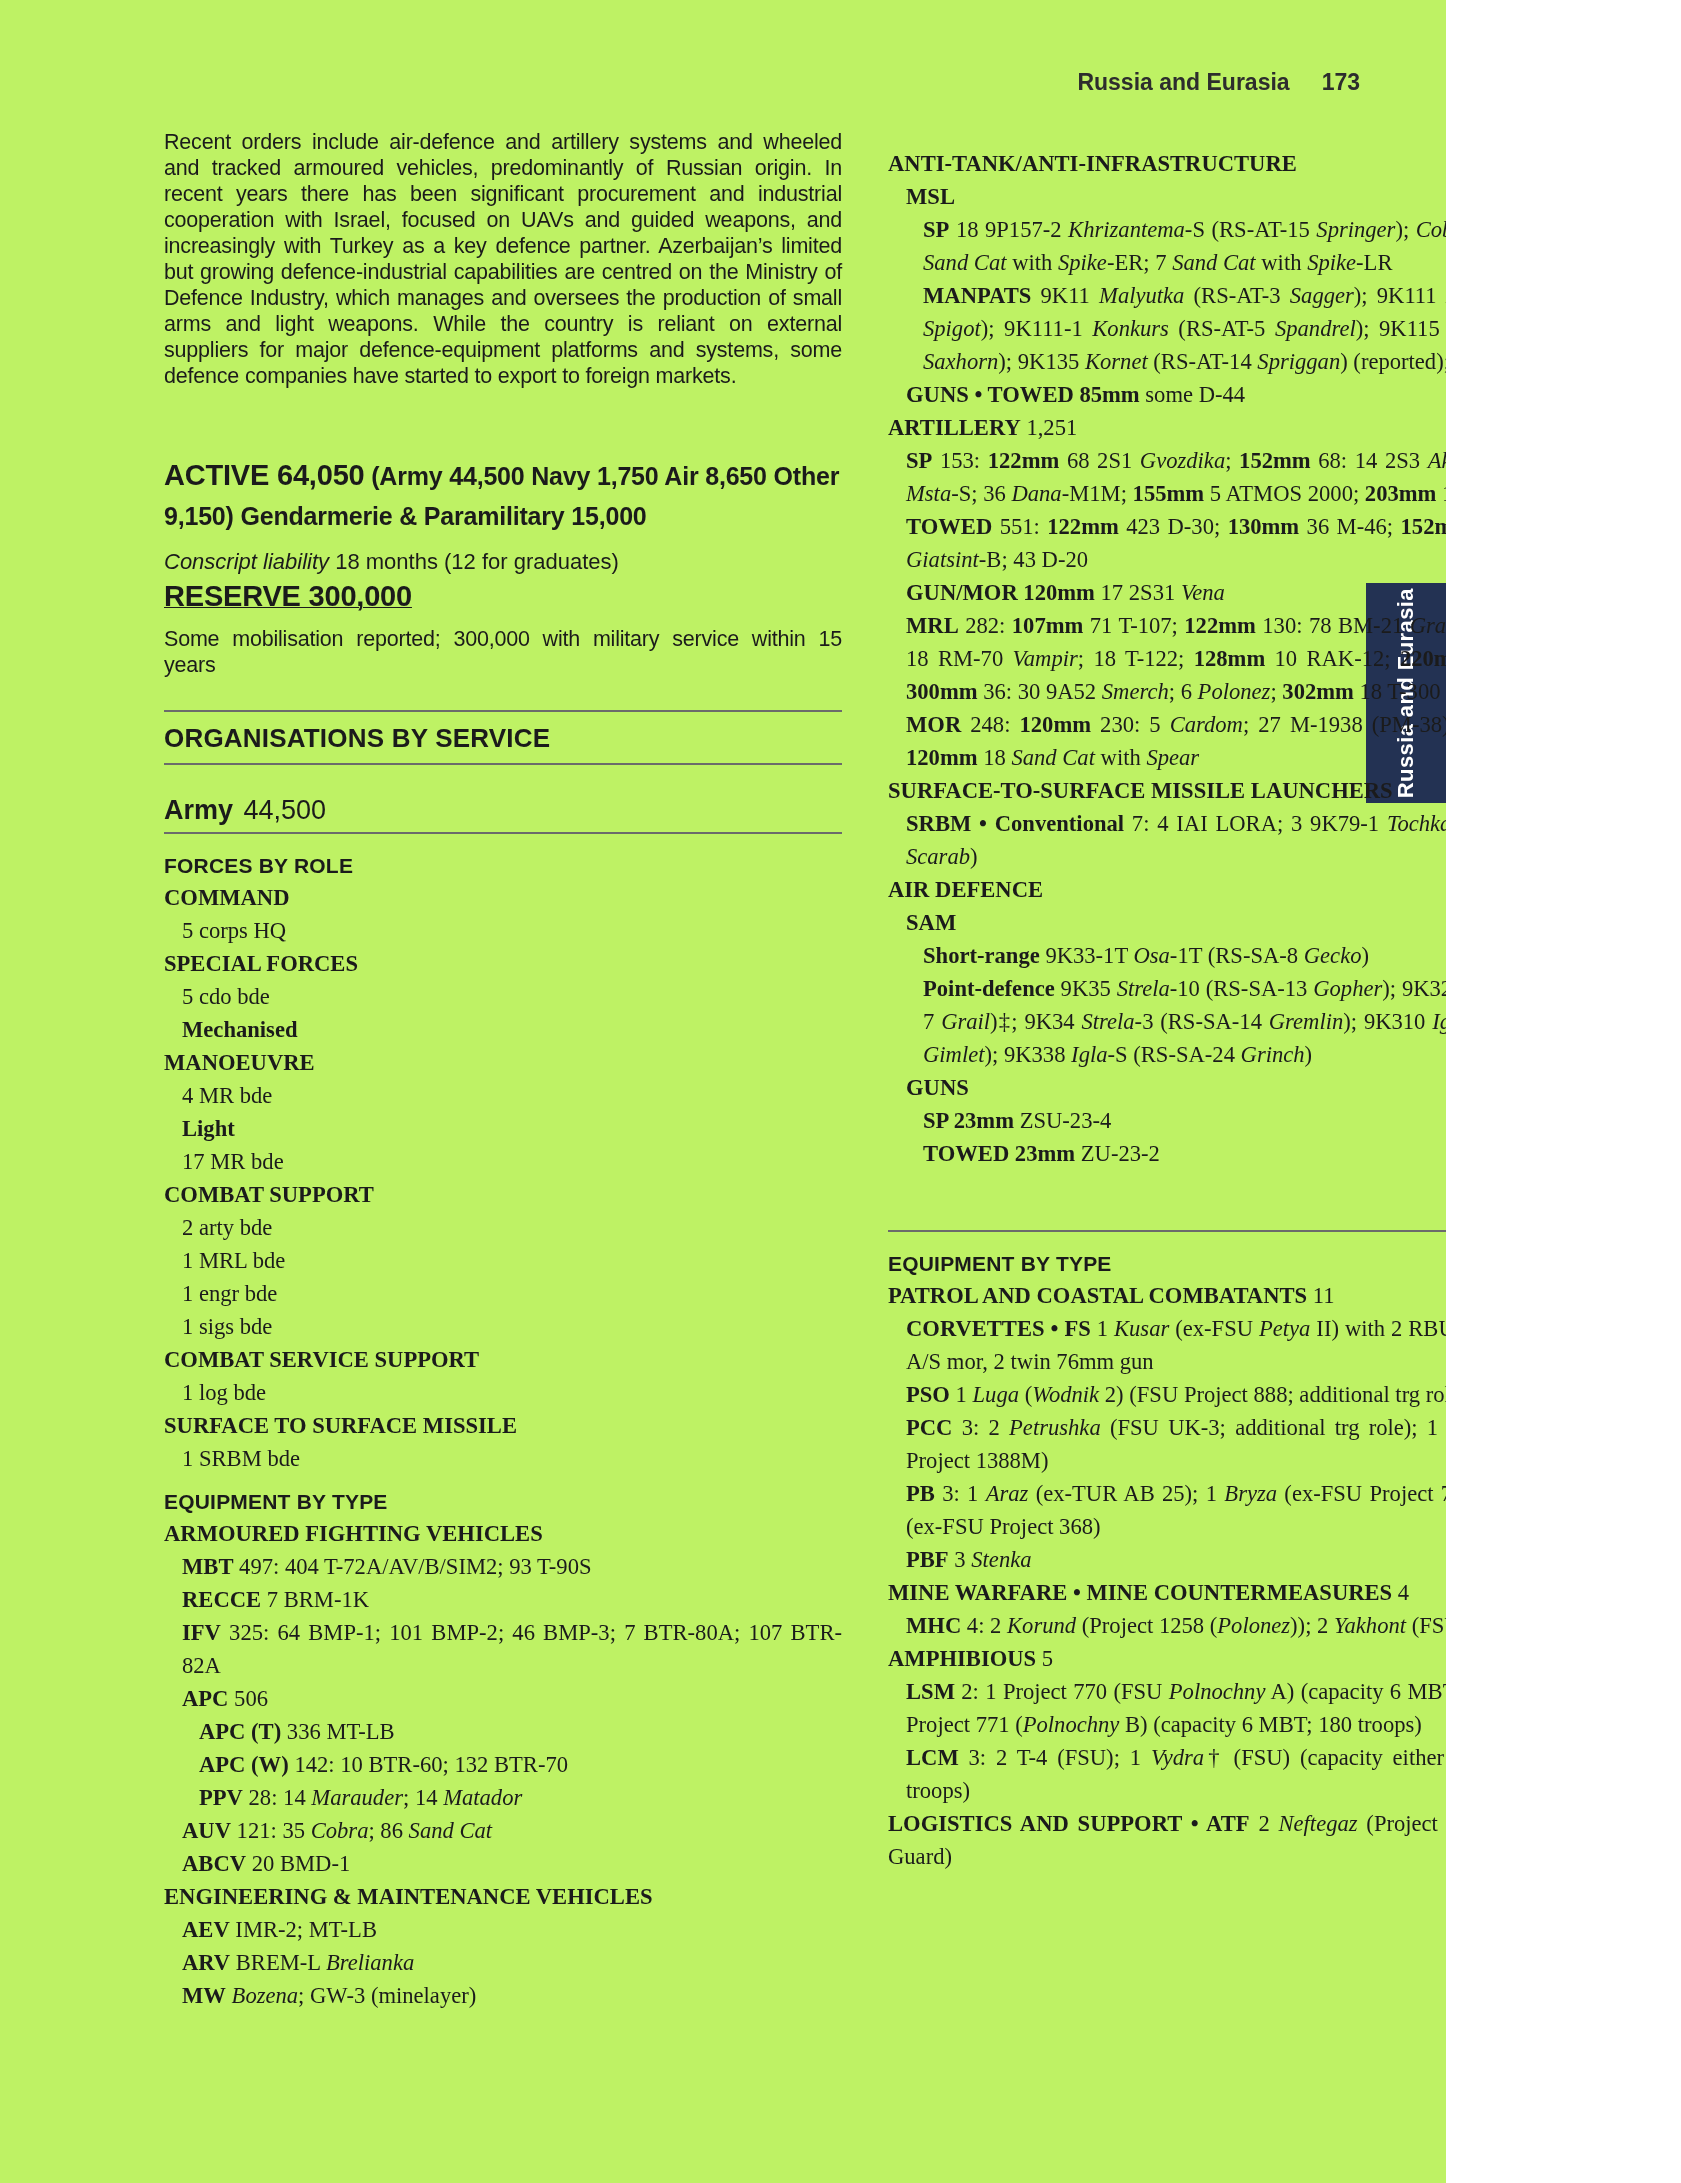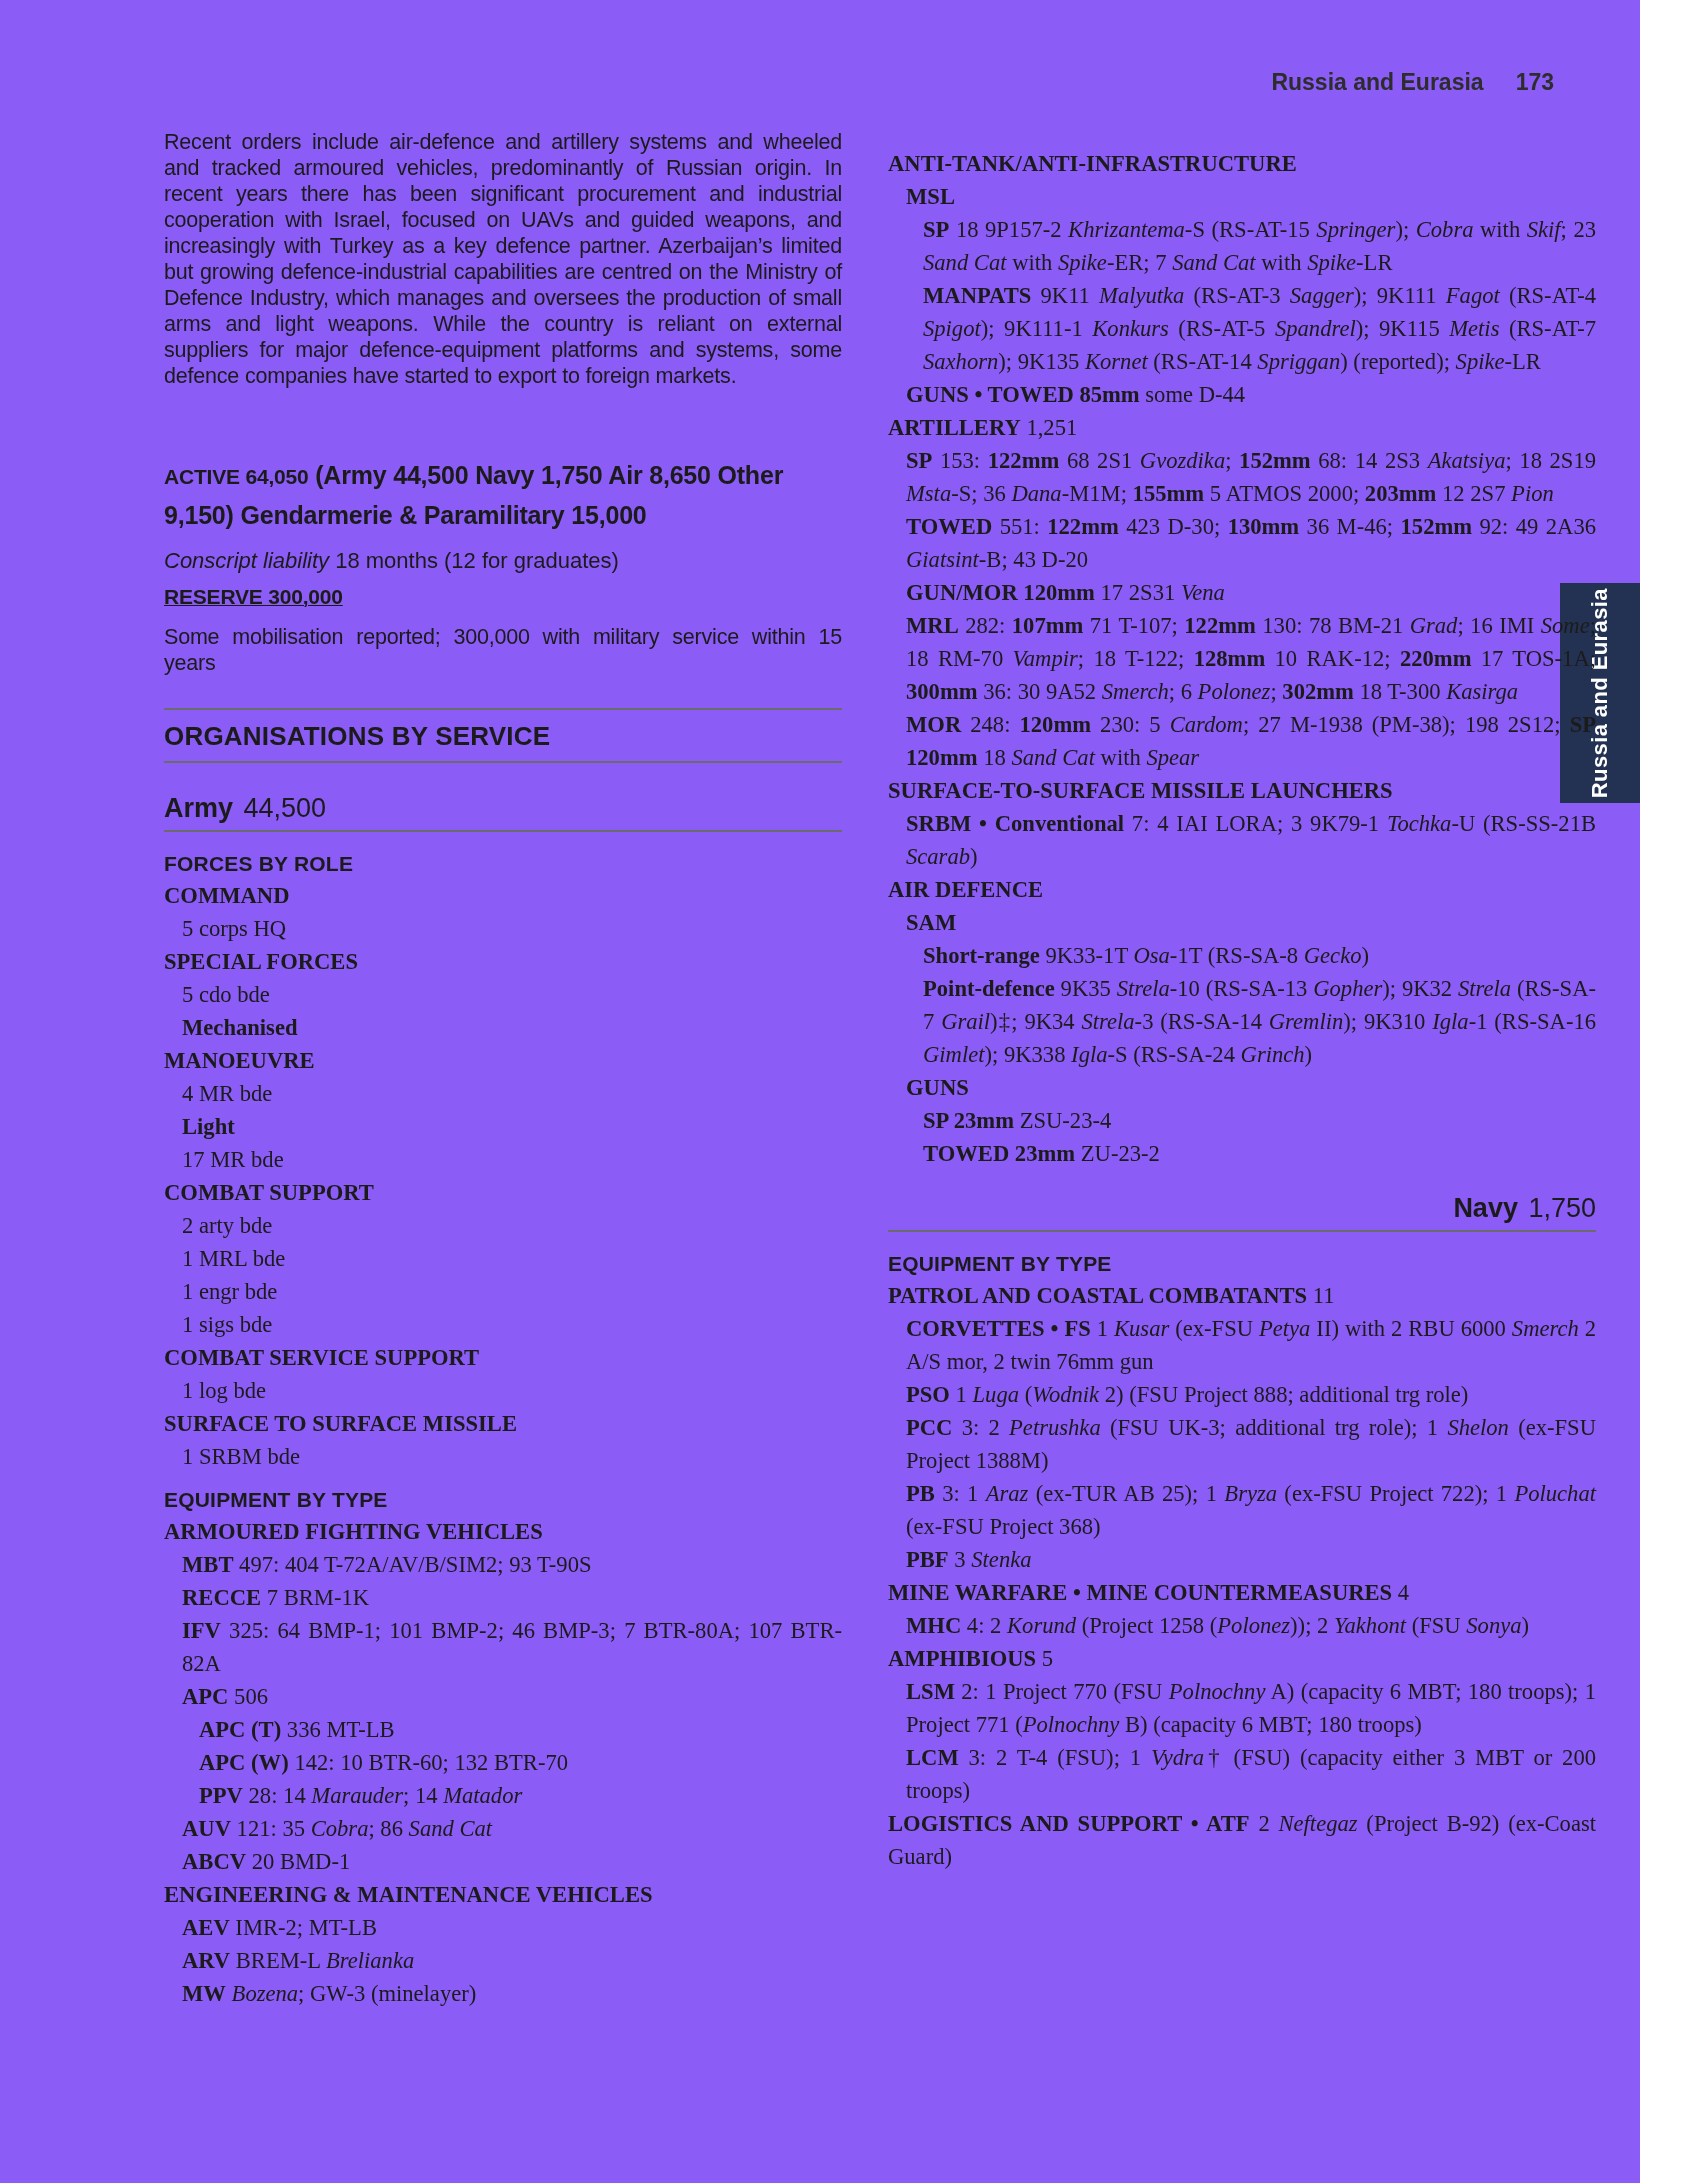--- a/index.html
+++ b/index.html
@@ -1,34 +1,34 @@
 <!DOCTYPE html>
 <html style="font-size:12px"><head>
 <meta charset="utf-8">
 <style>
   html,body{margin:0;padding:0;}
-  .page{position:relative;width:1640px;height:2183px;background:#8b5cf6;overflow:hidden;
+  .page{position:relative;width:1446px;height:2183px;background:#bef264;overflow:hidden;
         color:#1b1b1b;-webkit-font-smoothing:antialiased;}
   
   .runhead{position:absolute;top:69px;right:86px;display:flex;gap:32px;
            font:700 23px/27px "Liberation Sans",sans-serif;color:#2d2d2d;}
   
   .sidetab{position:absolute;top:583px;right:0;width:80px;height:220px;background:#233253;
            display:flex;align-items:center;justify-content:center;}
   .sidetab span{writing-mode:vertical-rl;transform:rotate(180deg);
            font:700 22px "Liberation Sans",sans-serif;color:#ffffff;letter-spacing:0.4px;white-space:nowrap;}
   
   .col{position:absolute;}
   .col-left{left:164px;top:129px;width:678px;}
   .col-right{left:888px;top:147px;width:708px;}
   
   .para{font:21.5px/26px "Liberation Sans",sans-serif;text-align:justify;letter-spacing:-0.2px;}
   .stat-heading{font-family:"Liberation Sans",sans-serif;font-weight:700;line-height:35px;
                 letter-spacing:-0.2px;text-align:left;}
-  .stat-heading .lead{font-size:21px;}
+  .stat-heading .lead{font-size:29px;}
   .stat-heading .rest{font-size:25px;}
   .para + .stat-heading{margin-top:69px;}
   .conscript + .stat-heading{margin-top:2px;text-decoration:underline;}
   .conscript{font:22px/30px "Liberation Sans",sans-serif;margin-top:7.5px;}
   .conscript .it{font-style:italic;}
   .stat-heading + .para{margin-top:6px;}
   .section-heading{margin-top:32px;border-top:2.3px solid #6b6b6b;border-bottom:2.3px solid #6b6b6b;
                    padding:11.3px 0 9.8px;font:700 26px/30px "Liberation Sans",sans-serif;letter-spacing:0.2px;}
   .service-heading{margin-top:30px;border-bottom:2.3px solid #6b6b6b;padding-bottom:7.5px;
                    font:27px/30px "Liberation Sans",sans-serif;}

